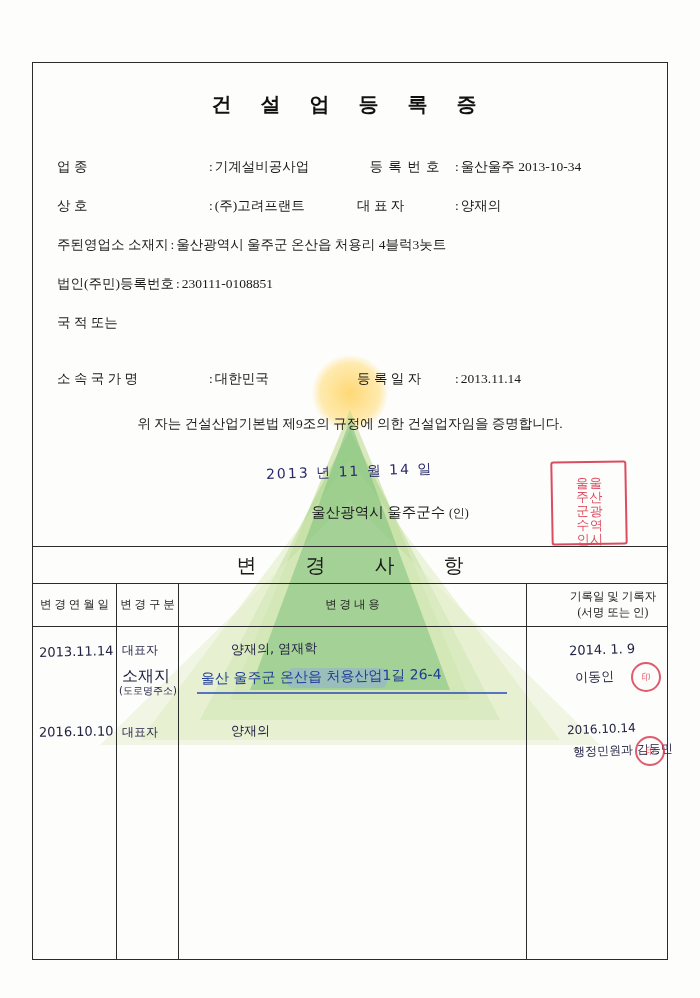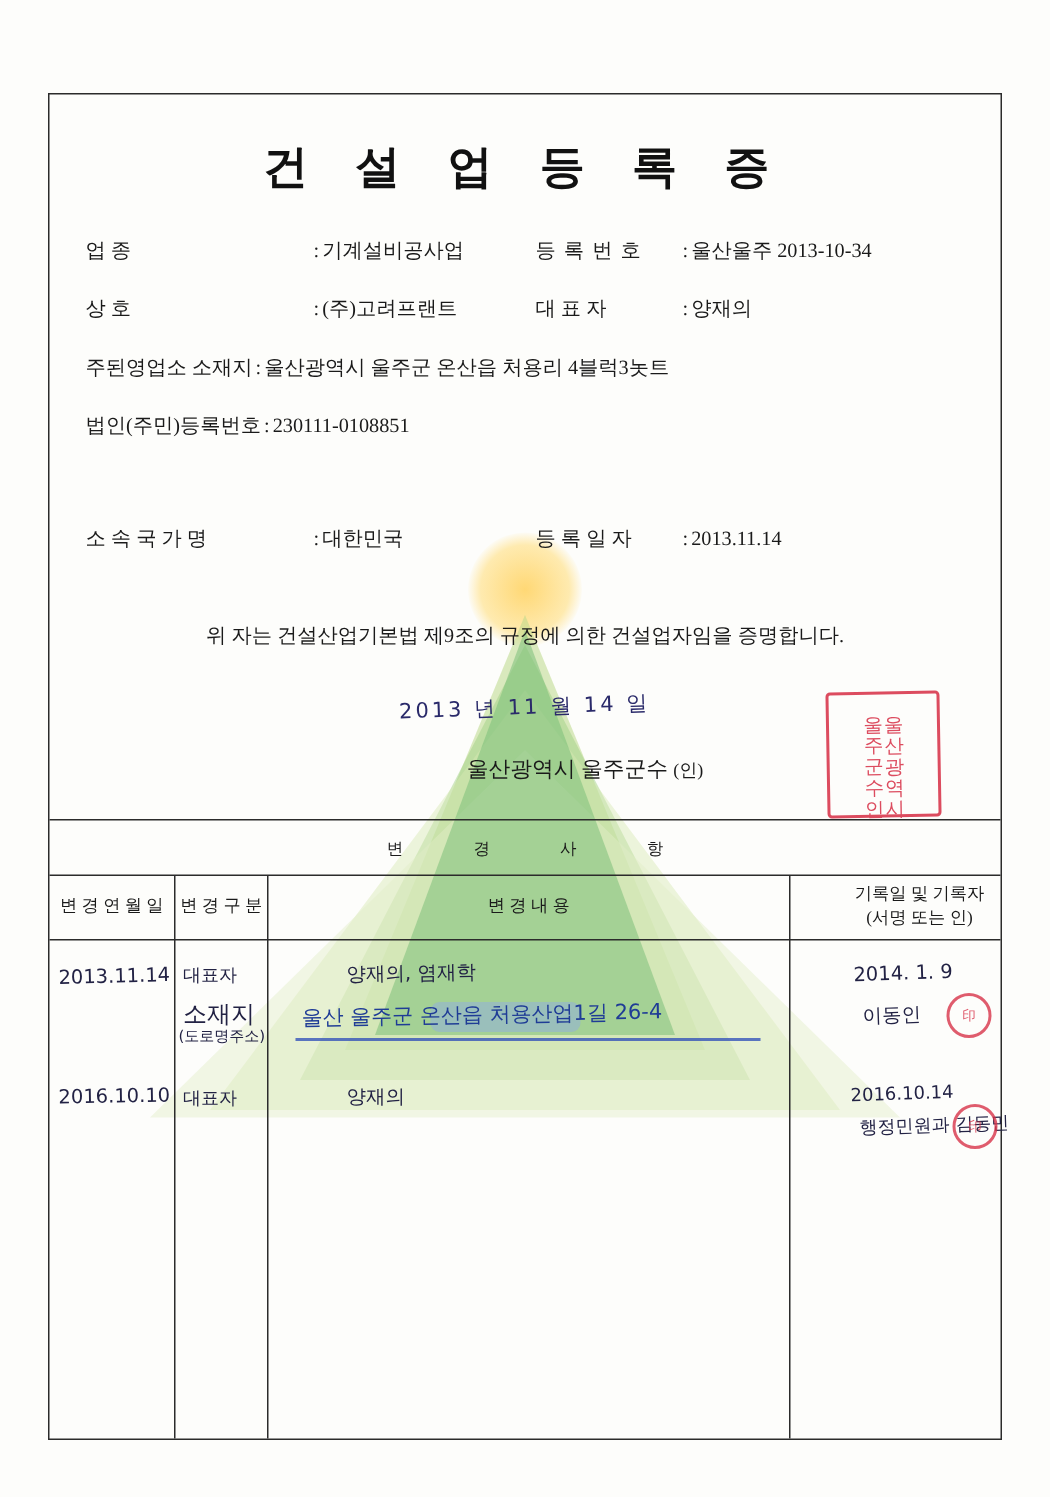--- a/index.html
+++ b/index.html
@@ -47,21 +47,21 @@
     box-sizing: border-box;
   }
 
   
   .cert-title {
     position: absolute;
     top: 28px;
     left: 0;
     width: 100%;
     text-align: center;
-    font-size: 30px;
+    font-size: 20px;
     letter-spacing: 12px;
     font-weight: bold;
     color: #111;
   }
 
   
   .fields {
     position: absolute;
     top: 95px;
     left: 24px;
@@ -158,21 +158,21 @@
     position: absolute;
     top: 483px;
     left: 0;
     width: 100%;
     height: 38px;
     border-top: 1.2px solid #2b2b2b;
     border-bottom: 1px solid #2b2b2b;
     display: flex;
     align-items: center;
     justify-content: center;
-    font-size: 11px;
+    font-size: 20px;
     letter-spacing: 22px;
     padding-left: 22px;
     box-sizing: border-box;
   }
   .hist-cols {
     position: absolute;
     top: 521px;
     left: 0;
     width: 100%;
     height: 42px;
@@ -288,21 +288,21 @@
 
     <div class="fields">
 
       <div class="frow">
         <div class="left-block">
           <span class="lbl" style="width:150px;display:inline-block;">업                   종</span>
           <span class="colon">:</span>
           <span class="val">기계설비공사업</span>
         </div>
         <div class="right-block">
-          <span class="lbl" style="width:96px;display:inline-block;letter-spacing:1px;">등 록 번 호</span>
+          <span class="lbl" style="width:96px;display:inline-block;letter-spacing:1px;text-align:center;">등 록 번 호</span>
           <span class="colon">:</span>
           <span class="val">울산울주 2013-10-34</span>
         </div>
       </div>
 
       <div class="frow">
         <div class="left-block">
           <span class="lbl" style="width:150px;display:inline-block;">상                   호</span>
           <span class="colon">:</span>
           <span class="val">(주)고려프랜트</span>
@@ -319,20 +319,23 @@
         <span class="colon">:</span>
         <span class="val">울산광역시 울주군 온산읍 처용리 4블럭3놋트</span>
       </div>
 
       <div class="frow">
         <span class="lbl">법인(주민)등록번호</span>
         <span class="colon">:</span>
         <span class="val">230111-0108851</span>
       </div>
 
+      <div class="frow" style="margin-bottom:2px;">
+        <span class="lbl">국 적 또는</span>
+      </div>
 
       <div class="frow">
         <div class="left-block">
           <span class="lbl" style="width:150px;display:inline-block;">소  속  국  가  명</span>
           <span class="colon">:</span>
           <span class="val">대한민국</span>
         </div>
         <div class="right-block">
           <span class="lbl" style="width:96px;display:inline-block;margin-top:36px;">등 록 일 자</span>
           <span class="colon">:</span>

